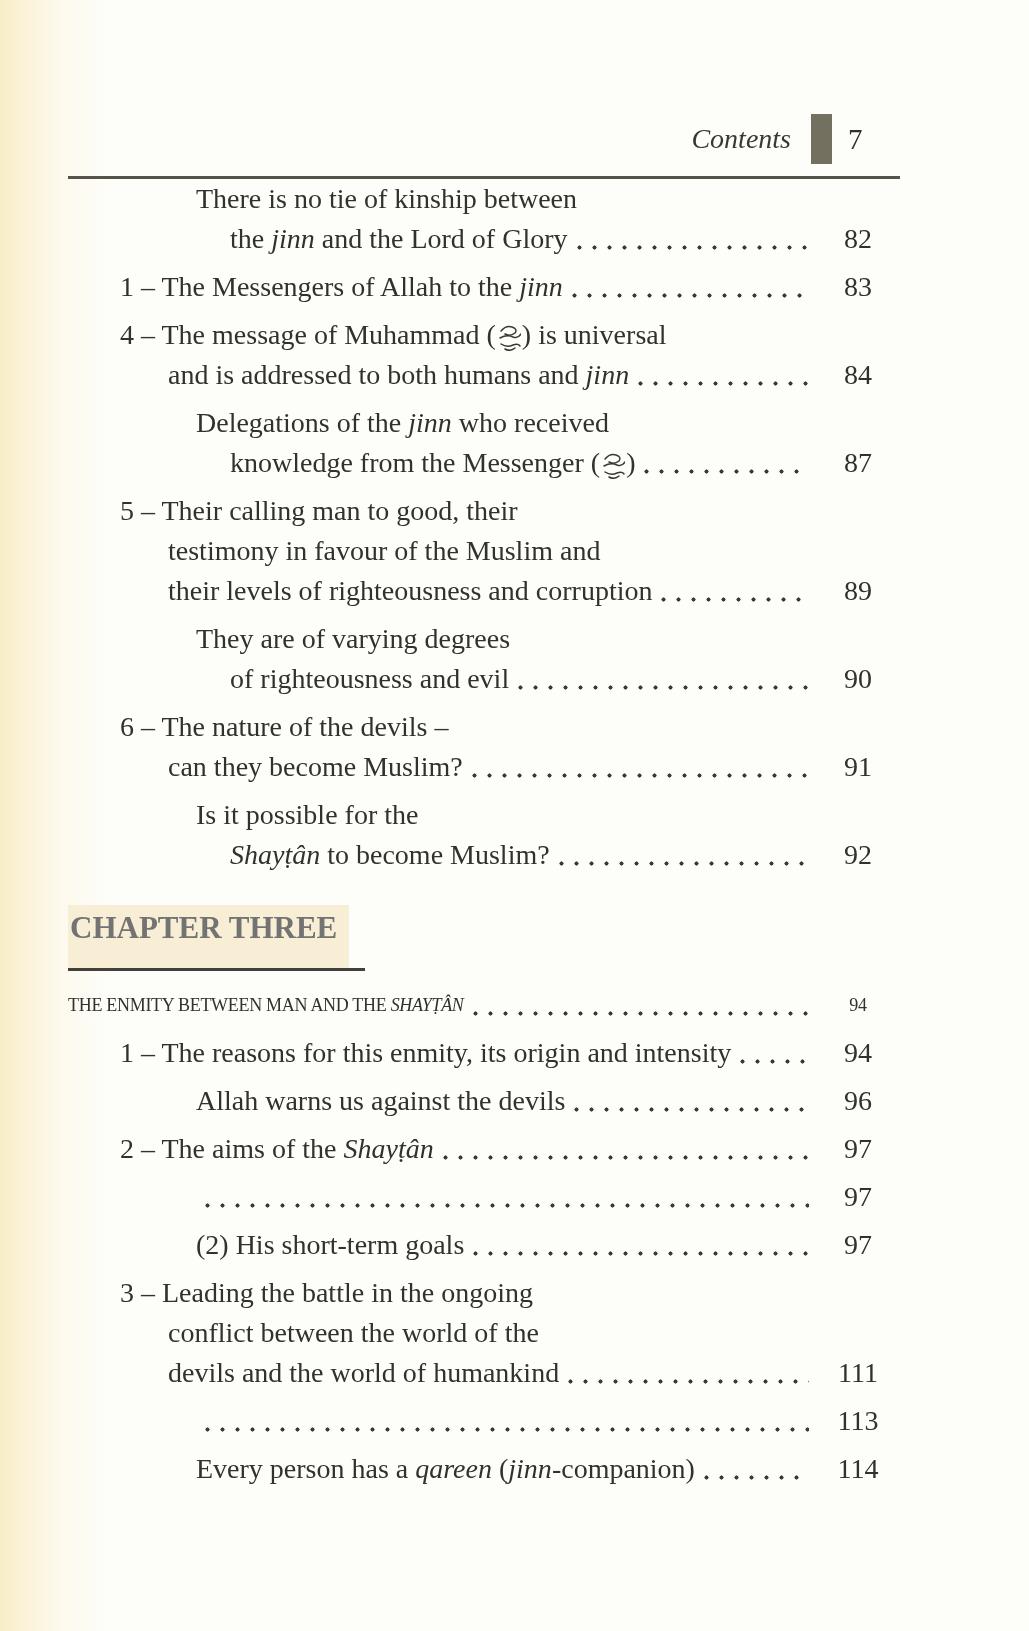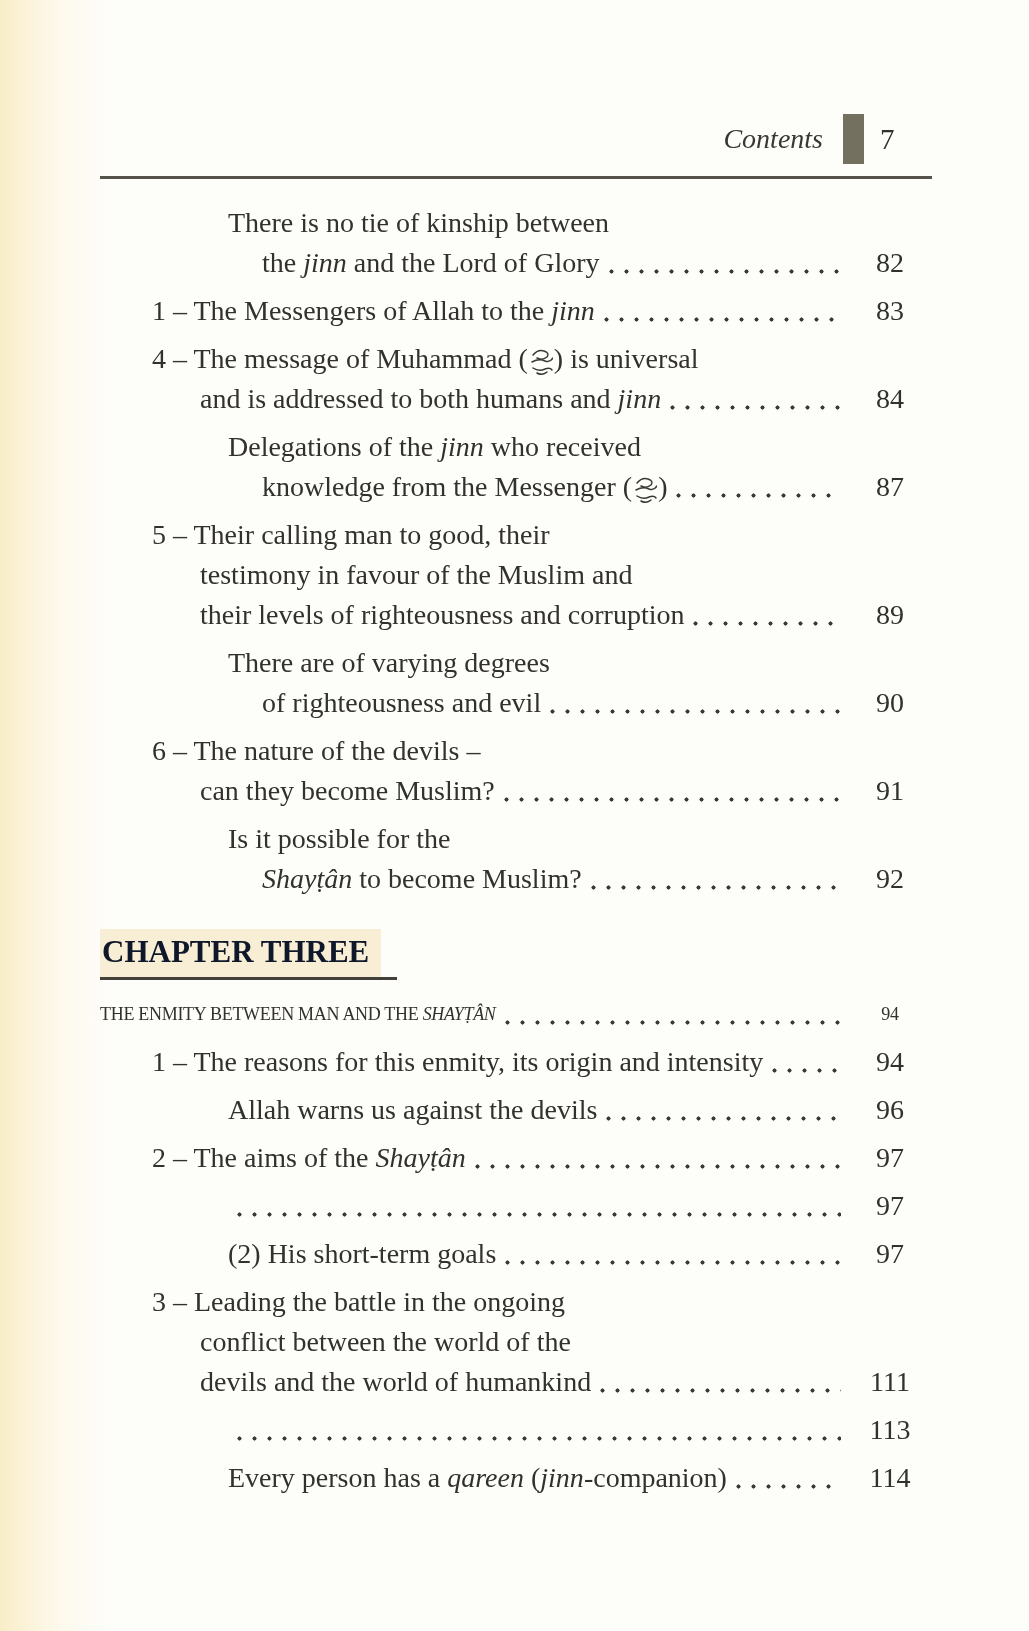--- a/index.html
+++ b/index.html
@@ -11,35 +11,35 @@
     position: relative;
     overflow: hidden;
   }
   .page { position: absolute; inset: 0; }
   .edge-shade {
     position: absolute; left: 0; top: 0; bottom: 0; width: 110px;
     background: linear-gradient(90deg, #f9edc7 0%, #fbf2d8 22%, #fdf9ec 55%, rgba(253,252,247,0) 100%);
     pointer-events: none;
   }
   .content {
-    position: absolute; left: 100px; top: 0; width: 832px;
+    position: absolute; left: 68px; top: 0; width: 832px;
   }
   
   .header-row {
     display: flex; justify-content: flex-end; align-items: center;
     margin-top: 112px; height: 54px;
     padding-right: 12px;
   }
   .header-title { font-style: italic; font-size: 28px; color: #3a3833; }
   .header-marker { width: 21px; height: 50px; background: #73705f; margin: 0 16px 0 20px; flex: none; }
   .header-page { font-size: 29px; width: 40px; flex: none; }
   .header-rule { height: 3px; background: #56534a; margin-top: 10px; }
 
   
-  .toc { padding-top: 24px; }
+  .toc { }
   .toc-item { margin-bottom: 8px; }
   .toc-line {
     display: flex; align-items: baseline;
     font-size: 28px; line-height: 40px;
     padding-right: 12px;
   }
   .line-text { white-space: pre-wrap; }
   .it { font-style: italic; }
   .lvl-l1  { padding-left: 52px; }
   .lvl-l1c { padding-left: 100px; }
@@ -53,22 +53,22 @@
     background-image: radial-gradient(circle at 2.5px 2.5px, #3c3a34 1.8px, rgba(0,0,0,0) 2.3px);
     background-size: 15px 5px; background-repeat: repeat-x;
     min-width: 14px;
   }
   
   .chapter { margin-top: 30px; }
   .chapter-heading {
     display: inline-block;
     font-weight: bold; font-size: 31px; line-height: 36px;
     background: var(--chapter-highlight, #f8eed5);
-    padding: 5px 12px 7px 2px;
-    color: #0f172a;
+    padding: 5px 12px 22px 2px;
+    color: #737373;
   }
   .chapter-rule { width: 297px; height: 3px; background: #43403a; }
   .chapter-toc { padding-top: 14px; }
   
   .pbuh { display: inline-block; vertical-align: -7px; margin: 0 1px; }
 </style>
 </head>
 <body>
 
 <div class="page">
@@ -142,21 +142,21 @@
             <span class="line-text"><span>testimony in favour of the Muslim and</span></span>
           </div>
           <div class="toc-line lvl-l1c">
             <span class="line-text"><span>their levels of righteousness and corruption</span></span>
             <span class="leader"></span>
             <span class="pagenum">89</span>
           </div>
         </div>
         <div class="toc-item">
           <div class="toc-line lvl-l2">
-            <span class="line-text"><span>There are of varying degrees</span></span>
+            <span class="line-text"><span>They are of varying degrees</span></span>
           </div>
           <div class="toc-line lvl-l2c">
             <span class="line-text"><span>of righteousness and evil</span></span>
             <span class="leader"></span>
             <span class="pagenum">90</span>
           </div>
         </div>
         <div class="toc-item">
           <div class="toc-line lvl-l1">
             <span class="line-text"><span>6 – The nature of the devils –</span></span>

